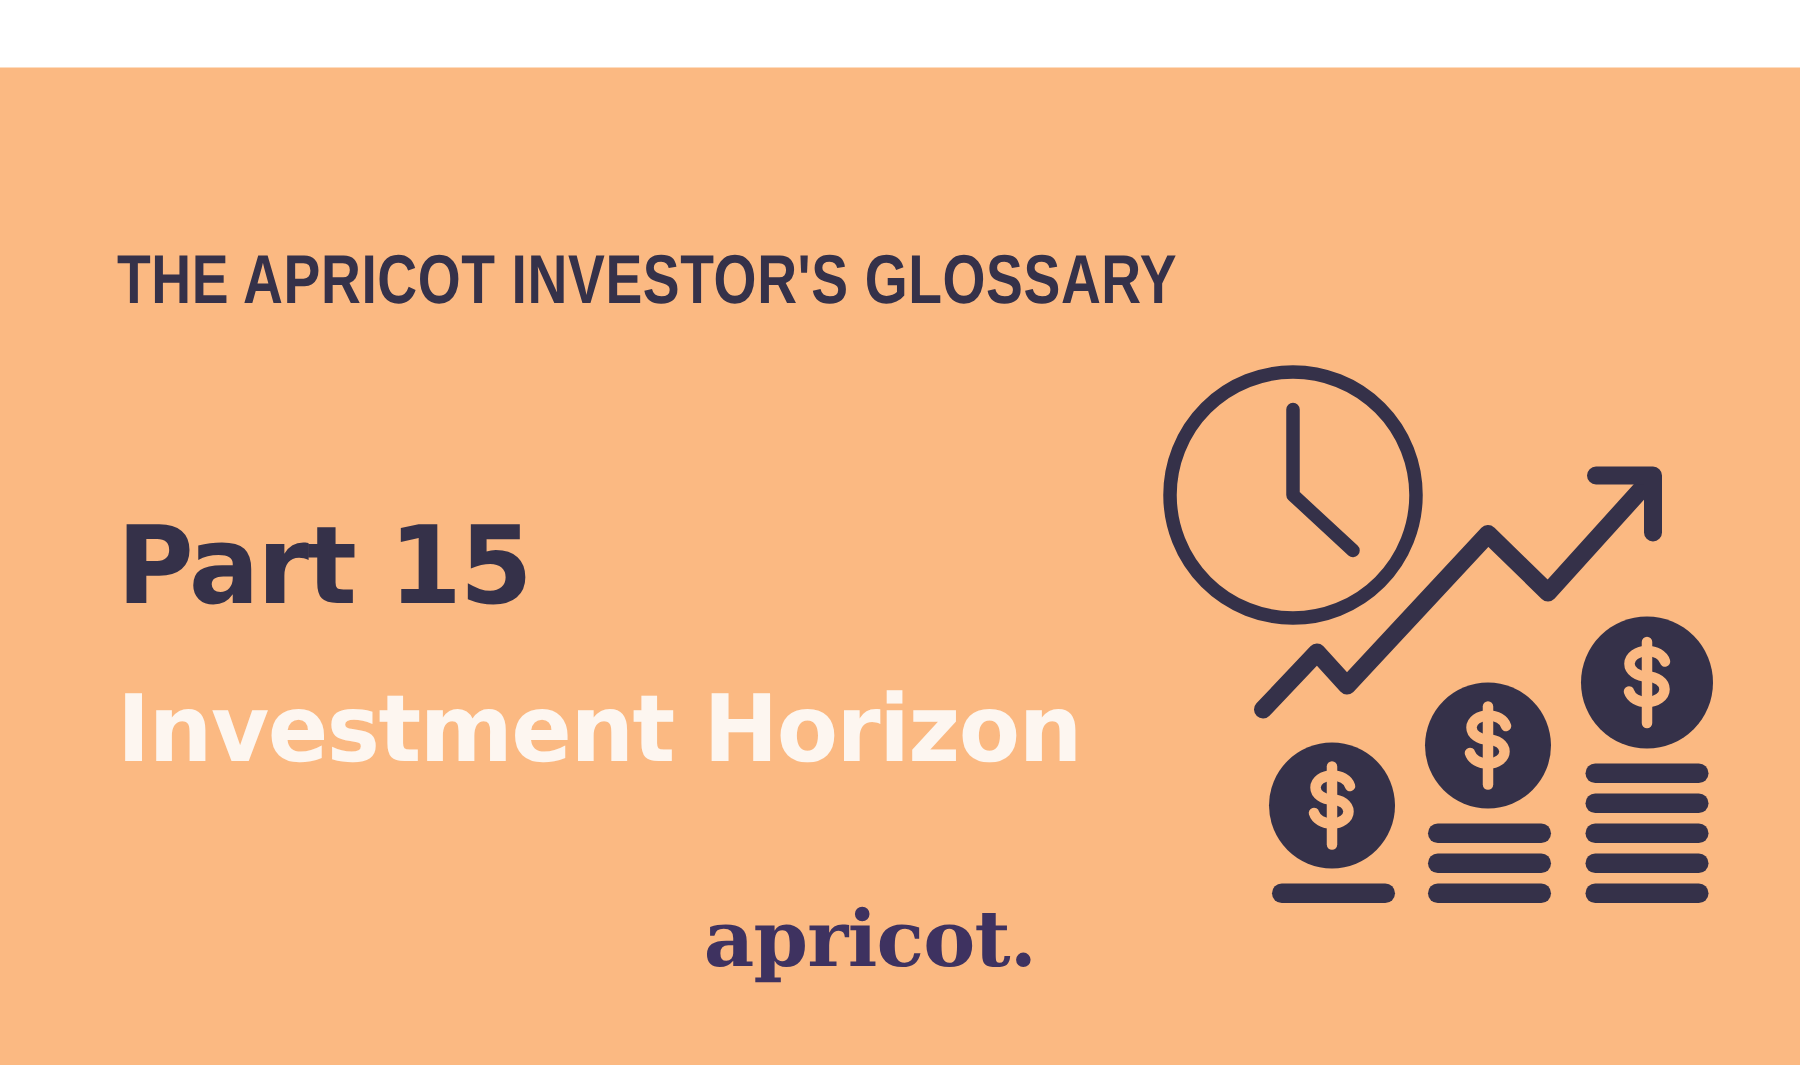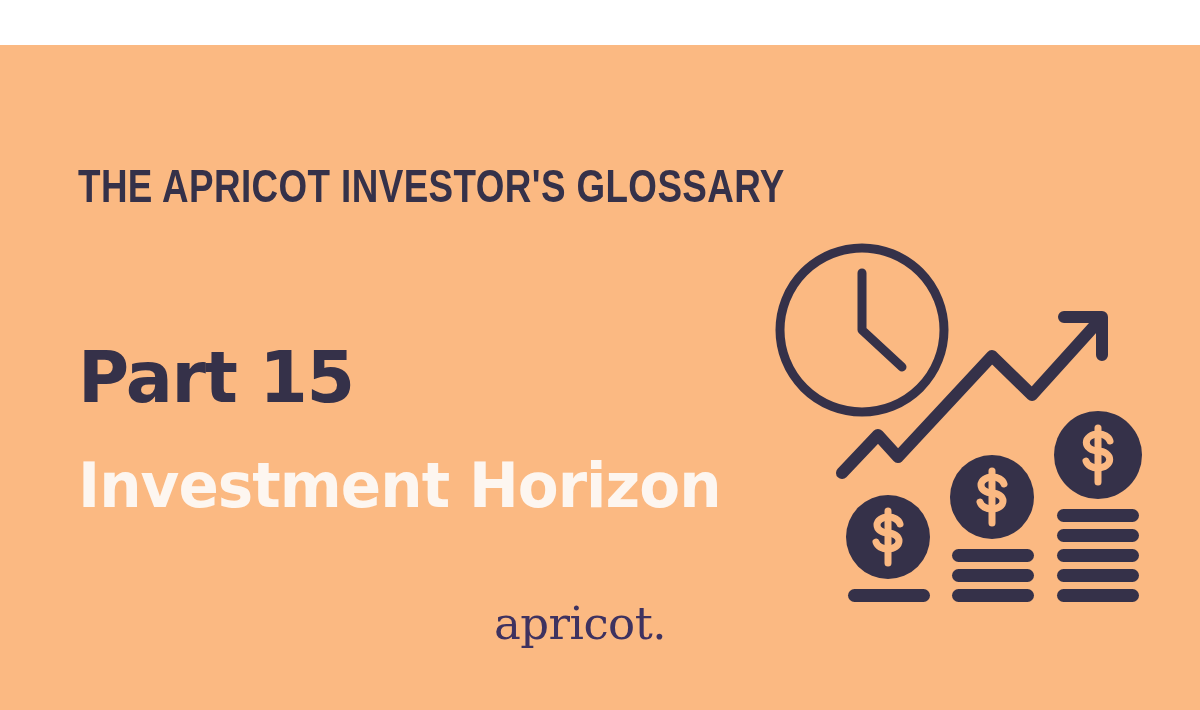--- a/index.html
+++ b/index.html
@@ -80,22 +80,22 @@
     position: absolute;
     left: 0;
     right: 0;
     top: 556px;
     text-align: center;
     pointer-events: none;
   }
   .logo-word {
     display: inline-block;
     font-family: "DejaVu Serif", "Liberation Serif", serif;
-    font-weight: 400;
-    font-size: 45px;
+    font-weight: 700;
+    font-size: 52px;
     line-height: 1;
     letter-spacing: -0.5px;
     color: #3e3260;
     transform: translateX(-20px);
   }
 
   
   .illustration {
     position: absolute;
     left: 760px;

